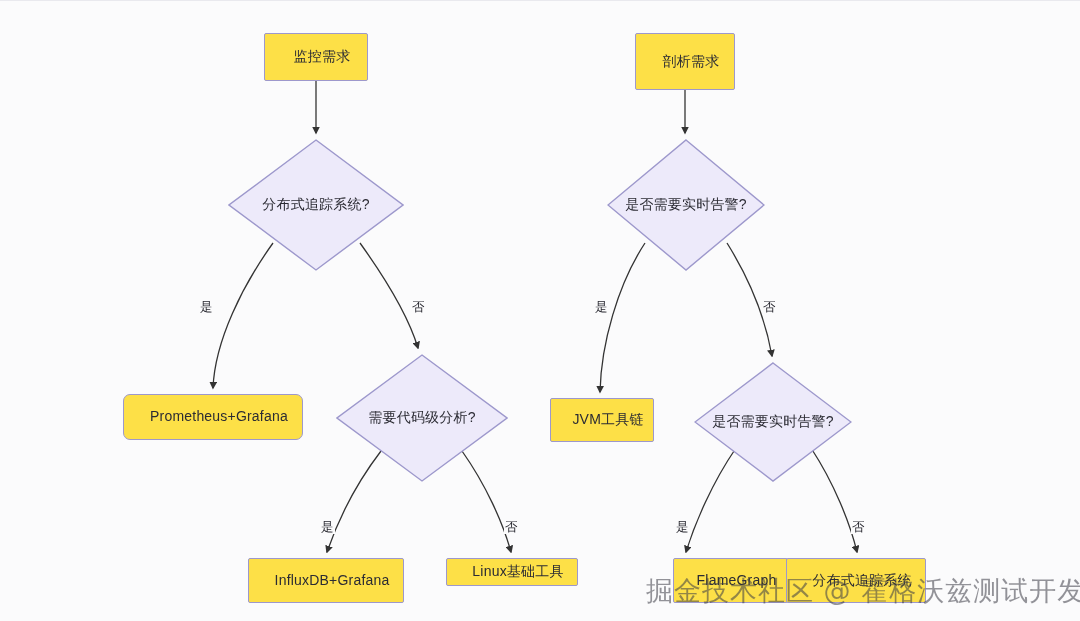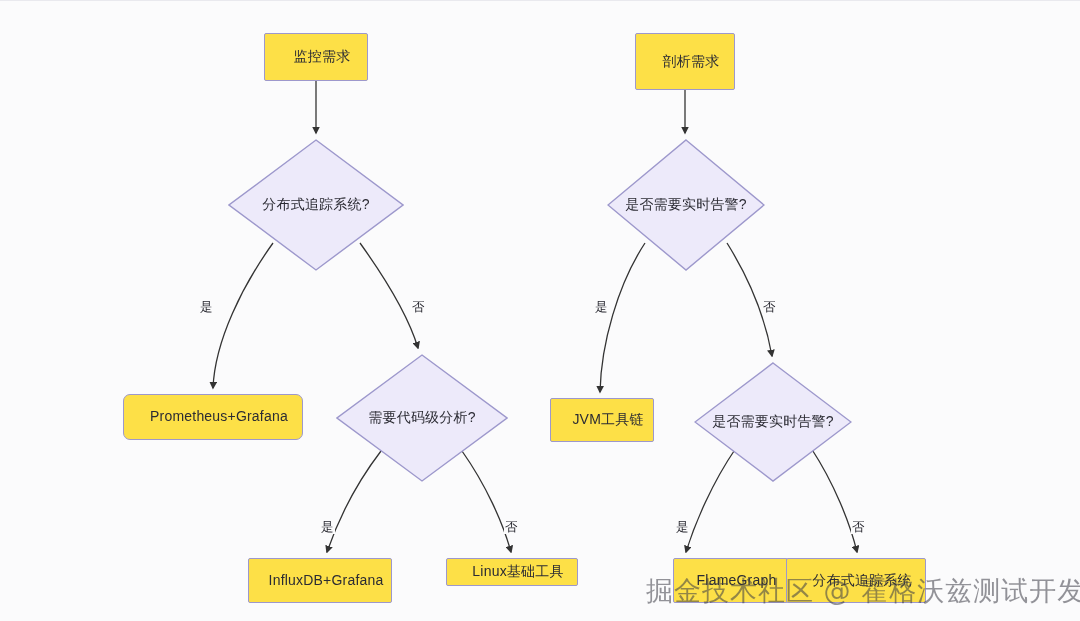--- a/index.html
+++ b/index.html
@@ -133,21 +133,21 @@
     <span>Prometheus+Grafana</span>
   </div>
 
   <div class="node diamond-wrap" style="left:336px; top:354px; width:172px; height:128px;">
     <svg class="diamond-shape" viewBox="0 0 172 128" preserveAspectRatio="none">
       <polygon points="86,1 171,64 86,127 1,64" fill="#edeafa" stroke="#9d98cc" stroke-width="1.4"></polygon>
     </svg>
     <span class="diamond-label">需要代码级分析?</span>
   </div>
 
-  <div class="node rect" style="left:248px; top:558px; width:144px; height:45px;">
+  <div class="node rect" style="left:248px; top:558px; width:156px; height:45px;">
     <span>InfluxDB+Grafana</span>
   </div>
 
   <div class="node rect" style="left:446px; top:558px; width:132px; height:28px;">
     <span>Linux基础工具</span>
   </div>
 
   <div class="node rect" style="left:635px; top:33px; width:100px; height:57px;">
     <span>剖析需求</span>
   </div>

